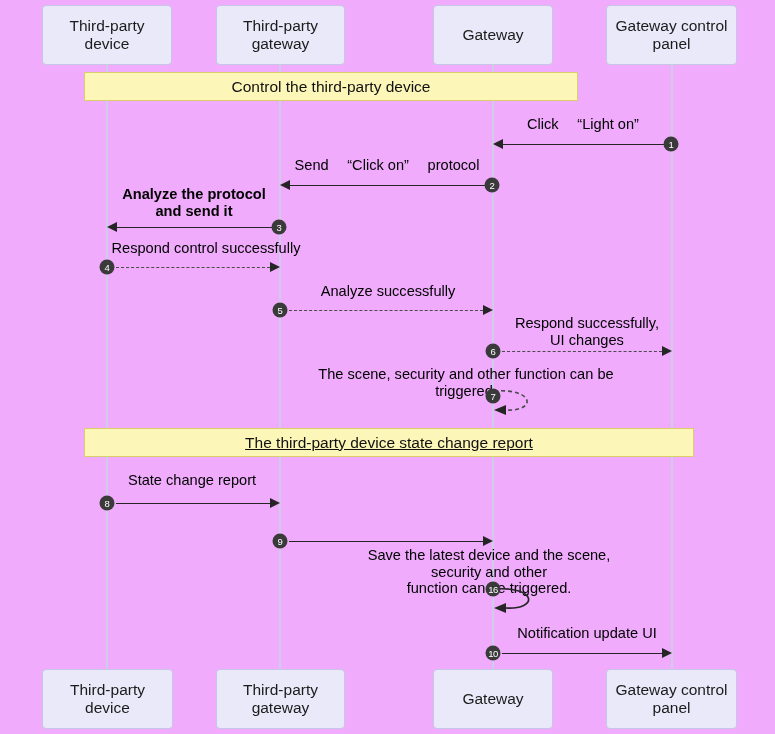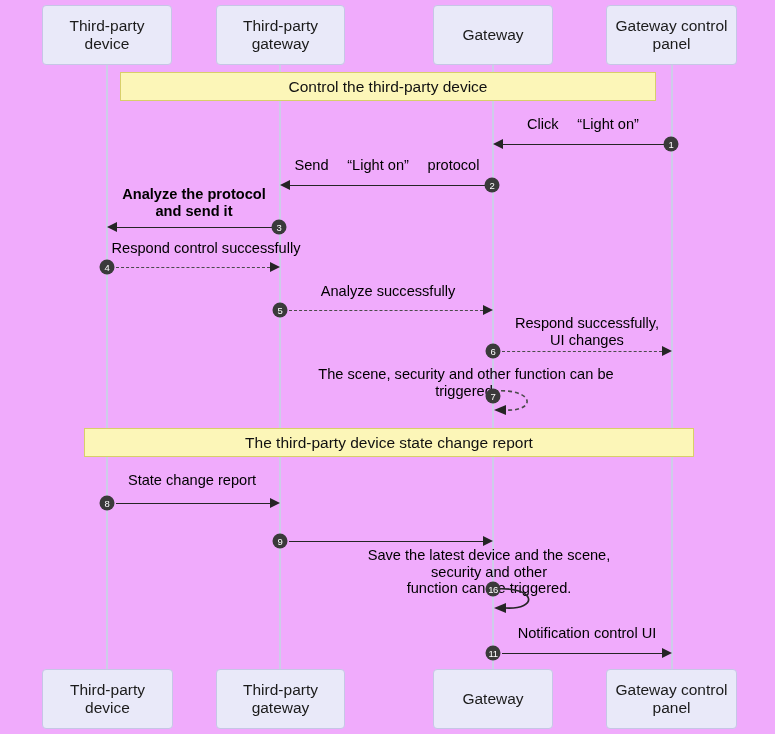--- a/index.html
+++ b/index.html
@@ -53,28 +53,28 @@
   <div class="lifeline" style="left:671px;top:64px;height:606px;"></div>
 
   <div class="actor-box" style="left:42px;top:5px;width:130px;height:60px;">Third-party
 device</div>
   <div class="actor-box" style="left:216px;top:5px;width:129px;height:60px;">Third-party
 gateway</div>
   <div class="actor-box" style="left:433px;top:5px;width:120px;height:60px;">Gateway</div>
   <div class="actor-box" style="left:606px;top:5px;width:131px;height:60px;">Gateway control
 panel</div>
 
-  <div class="banner" style="left:84px;top:72px;width:536px;height:29px;margin-left:36px;">Control the third-party device</div>
+  <div class="banner" style="left:84px;top:72px;width:494px;height:29px;">Control the third-party device</div>
 
   <div class="msg-label" style="left:583px;top:116px;">Click 　“Light on”</div>
   <div class="arrow-line" style="left:502px;top:144px;width:168px;"></div>
   <div class="arrow-head left" style="left:493px;top:139px;"></div>
   <div class="badge" style="left:671px;top:144px;">1</div>
 
-  <div class="msg-label" style="left:387px;top:157px;">Send 　“Light on” 　protocol</div>
+  <div class="msg-label" style="left:387px;top:157px;">Send 　“Click on” 　protocol</div>
   <div class="arrow-line" style="left:289px;top:185px;width:202px;"></div>
   <div class="arrow-head left" style="left:280px;top:180px;"></div>
   <div class="badge" style="left:492px;top:185px;">2</div>
 
   <div class="msg-label" style="left:194px;top:186px;font-weight:bold;">Analyze the protocol
 and send it</div>
   <div class="arrow-line" style="left:116px;top:227px;width:162px;"></div>
   <div class="arrow-head left" style="left:107px;top:222px;"></div>
   <div class="badge" style="left:279px;top:227px;">3</div>
 
@@ -96,45 +96,45 @@
 
   <div class="msg-label" style="left:466px;top:366px;">The scene, security and other function can be triggered.</div>
   <div class="selfloop" style="left:493px;top:388px;">
     <svg width="60" height="28" viewBox="0 0 60 28">
       <path d="M1,3 C42,0 44,24 12,22" fill="none" stroke="#4a4a4a" stroke-width="1.6" stroke-dasharray="4,3"></path>
       <polygon points="13,17 1,22 13,27" fill="#252525"></polygon>
     </svg>
   </div>
   <div class="badge" style="left:493px;top:396px;">7</div>
 
-  <div class="banner" style="left:84px;top:428px;width:610px;height:29px;">The third-party device state change report</div>
+  <div class="banner" style="left:84px;top:428px;width:610px;height:29px;text-decoration:underline;">The third-party device state change report</div>
 
   <div class="msg-label" style="left:192px;top:472px;">State change report</div>
   <div class="arrow-line" style="left:116px;top:503px;width:154px;"></div>
   <div class="arrow-head right" style="left:270px;top:498px;"></div>
   <div class="badge" style="left:107px;top:503px;">8</div>
 
   <div class="arrow-line" style="left:289px;top:541px;width:194px;"></div>
   <div class="arrow-head right" style="left:483px;top:536px;"></div>
   <div class="badge" style="left:280px;top:541px;">9</div>
 
   <div class="msg-label" style="left:489px;top:547px;">Save the latest device and the scene, security and other
 function can be triggered.</div>
   <div class="selfloop" style="left:493px;top:586px;">
     <svg width="60" height="28" viewBox="0 0 60 28">
       <path d="M1,3 C44,0 46,24 12,22" fill="none" stroke="#252525" stroke-width="1.7"></path>
       <polygon points="13,17 1,22 13,27" fill="#252525"></polygon>
     </svg>
   </div>
   <div class="badge" style="left:493px;top:589px;">16</div>
 
-  <div class="msg-label" style="left:587px;top:625px;">Notification control UI</div>
+  <div class="msg-label" style="left:587px;top:625px;">Notification update UI</div>
   <div class="arrow-line" style="left:502px;top:653px;width:160px;"></div>
   <div class="arrow-head right" style="left:662px;top:648px;"></div>
-  <div class="badge" style="left:493px;top:653px;">11</div>
+  <div class="badge" style="left:493px;top:653px;">10</div>
 
   <div class="actor-box" style="left:42px;top:669px;width:131px;height:60px;">Third-party
 device</div>
   <div class="actor-box" style="left:216px;top:669px;width:129px;height:60px;">Third-party
 gateway</div>
   <div class="actor-box" style="left:433px;top:669px;width:120px;height:60px;">Gateway</div>
   <div class="actor-box" style="left:606px;top:669px;width:131px;height:60px;">Gateway control
 panel</div>
 
 </div>

